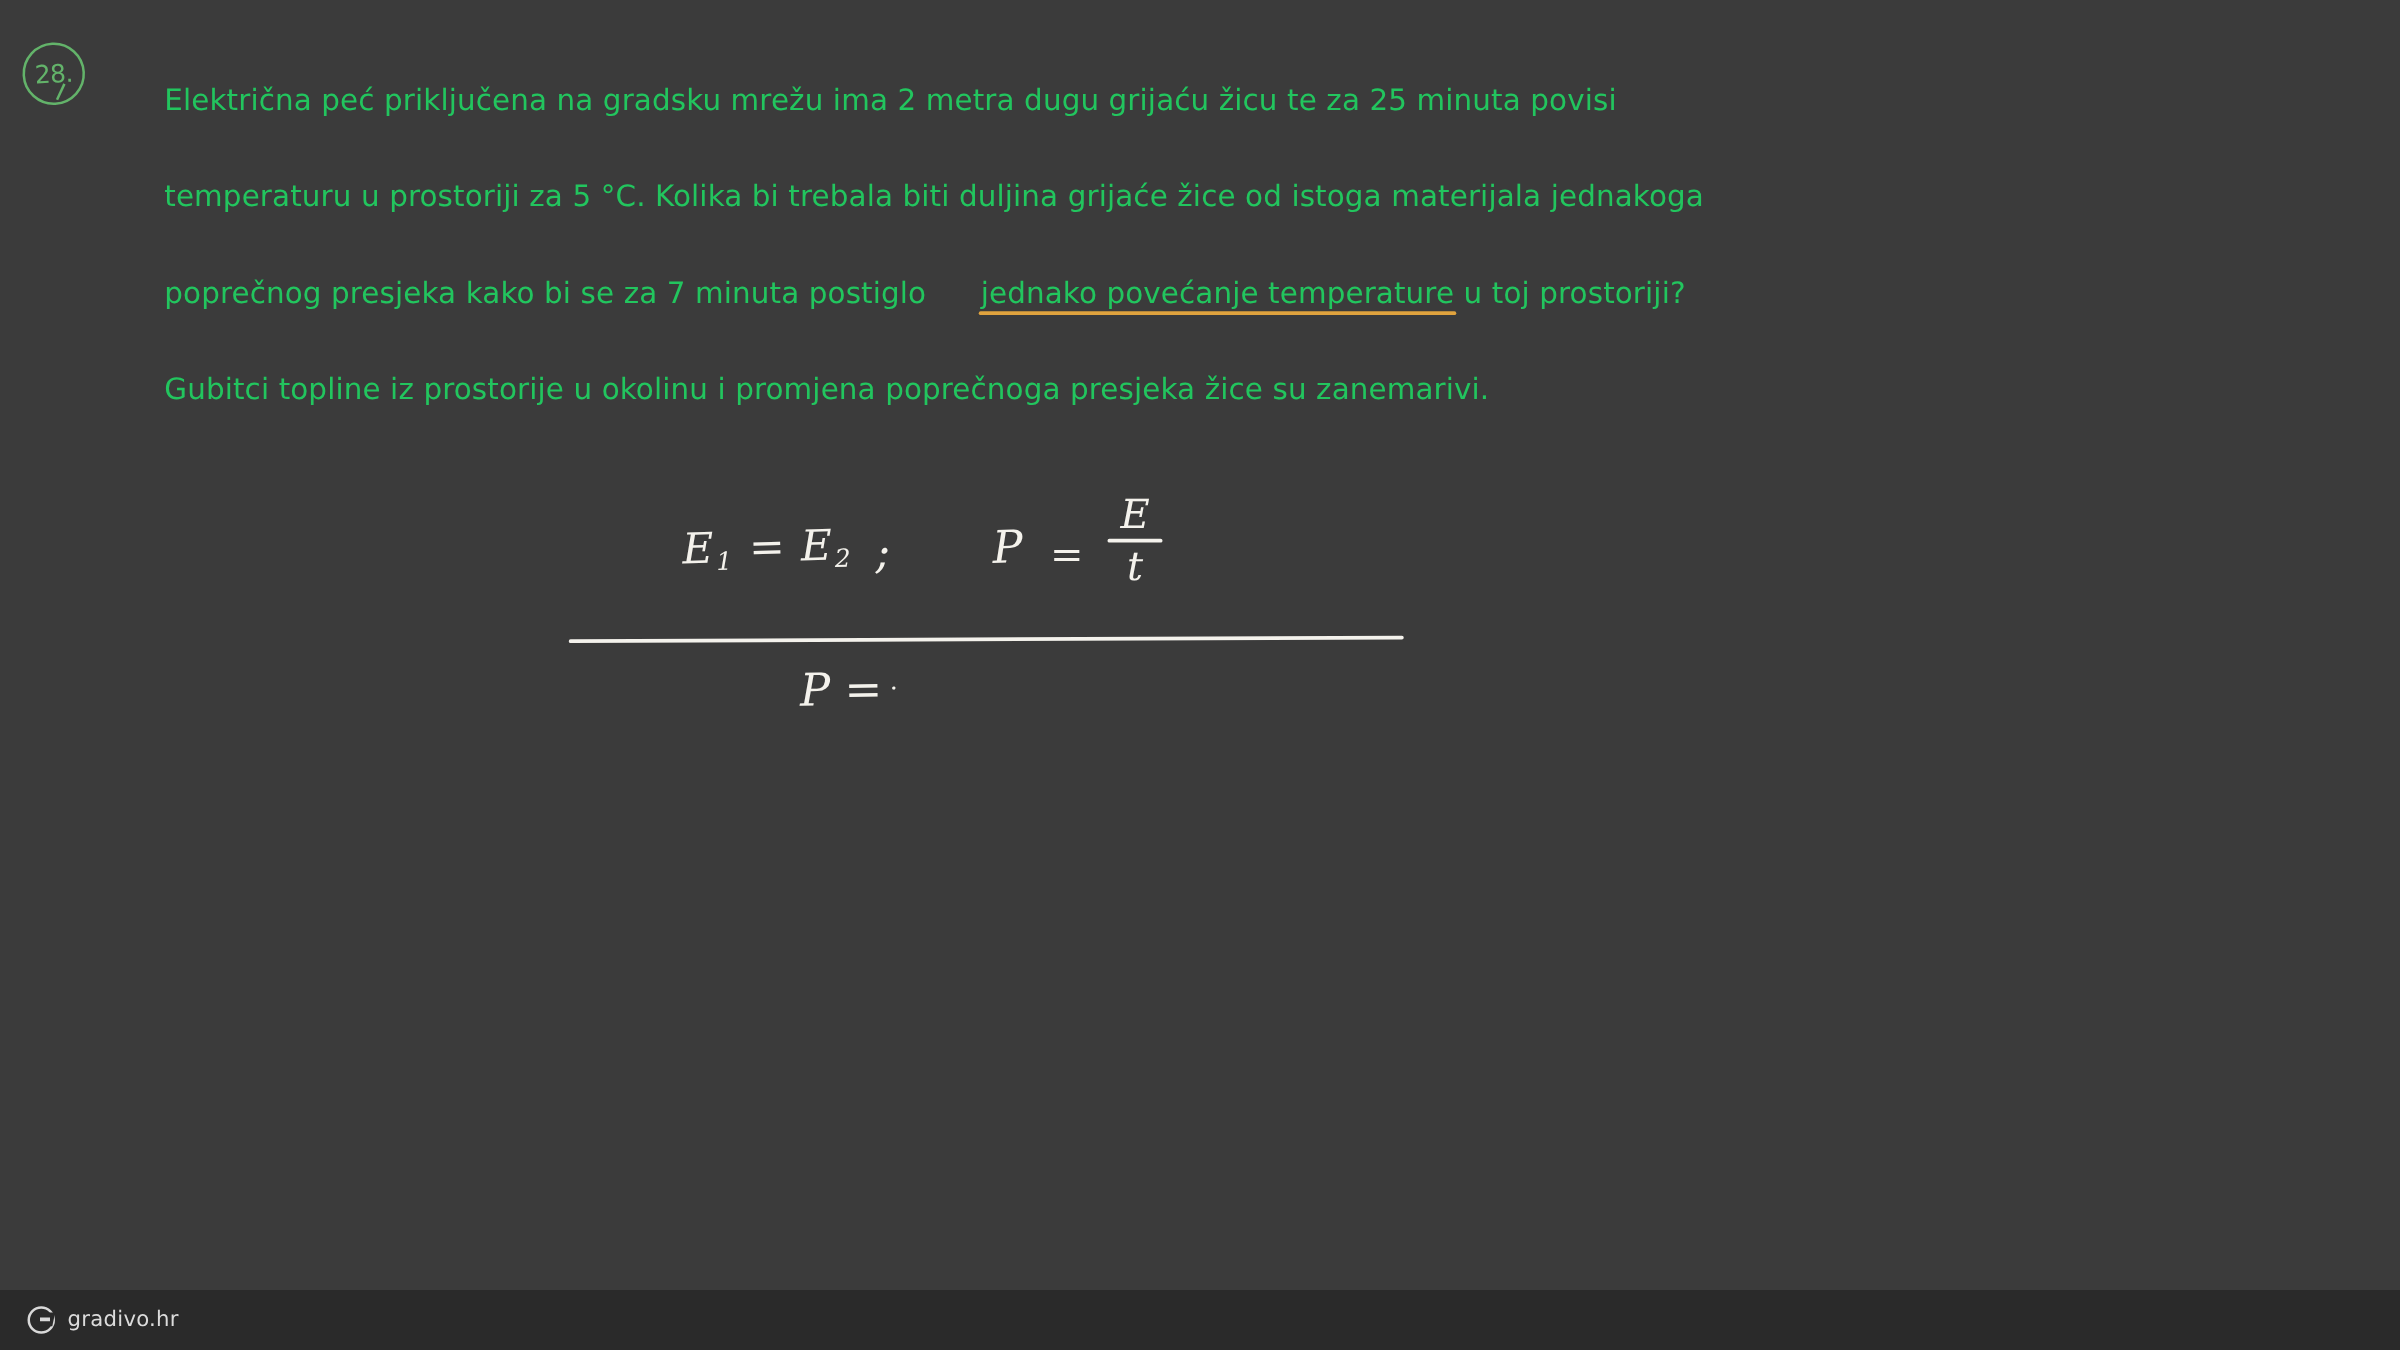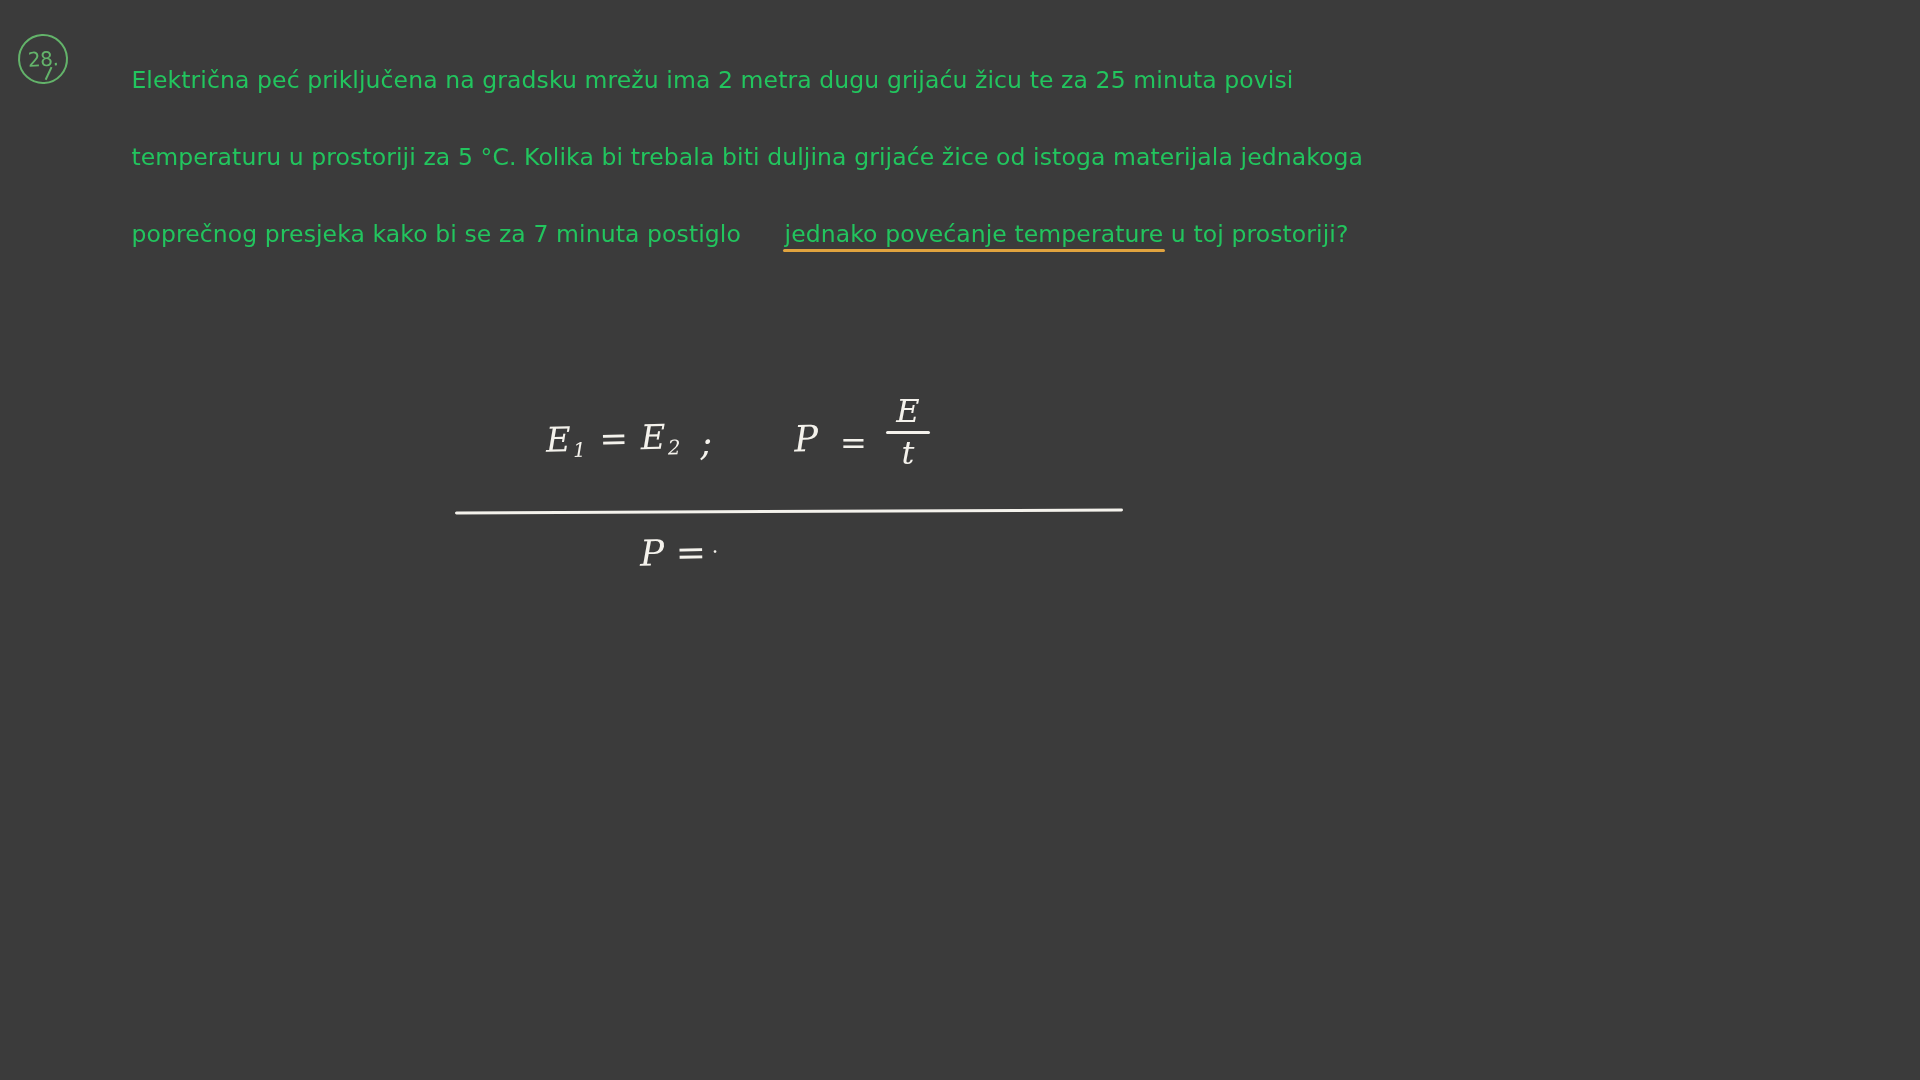--- a/index.html
+++ b/index.html
@@ -234,20 +234,21 @@
 
     <div class="q-number">
       <span>28.</span>
       <span class="tick"></span>
     </div>
 
     <div class="q-text">
       <span>Električna peć priključena na gradsku mrežu ima 2 metra dugu grijaću žicu te za 25 minuta povisi</span><br>
       <span>temperaturu u prostoriji za 5 °C. Kolika bi trebala biti duljina grijaće žice od istoga materijala jednakoga</span><br>
       <span>poprečnog presjeka kako bi se za 7 minuta postiglo </span><span class="hl">jednako povećanje temperature</span><span> u toj prostoriji?</span><br>
+      <span>Gubitci topline iz prostorije u okolinu i promjena poprečnoga presjeka žice su zanemarivi.</span>
     </div>
   </div>
 
   <div class="work">
 
     <div class="hw eq1">
       <span>E</span><span class="sub">1</span><span> = E</span><span class="sub">2</span>
     </div>
 
     <div class="hw semi">;</div>
@@ -261,14 +262,20 @@
       <span class="den">t</span>
     </div>
 
     <div class="rule"></div>
 
     <div class="hw eq3">
       <span>P =</span><span class="dot">·</span>
     </div>
   </div>
 
+  <div class="footer">
+    <div class="brand">
+      <span class="brand-mark"></span>
+      <span class="brand-text">gradivo.hr</span>
+    </div>
+  </div>
 
 </div>
 
 </body></html>

